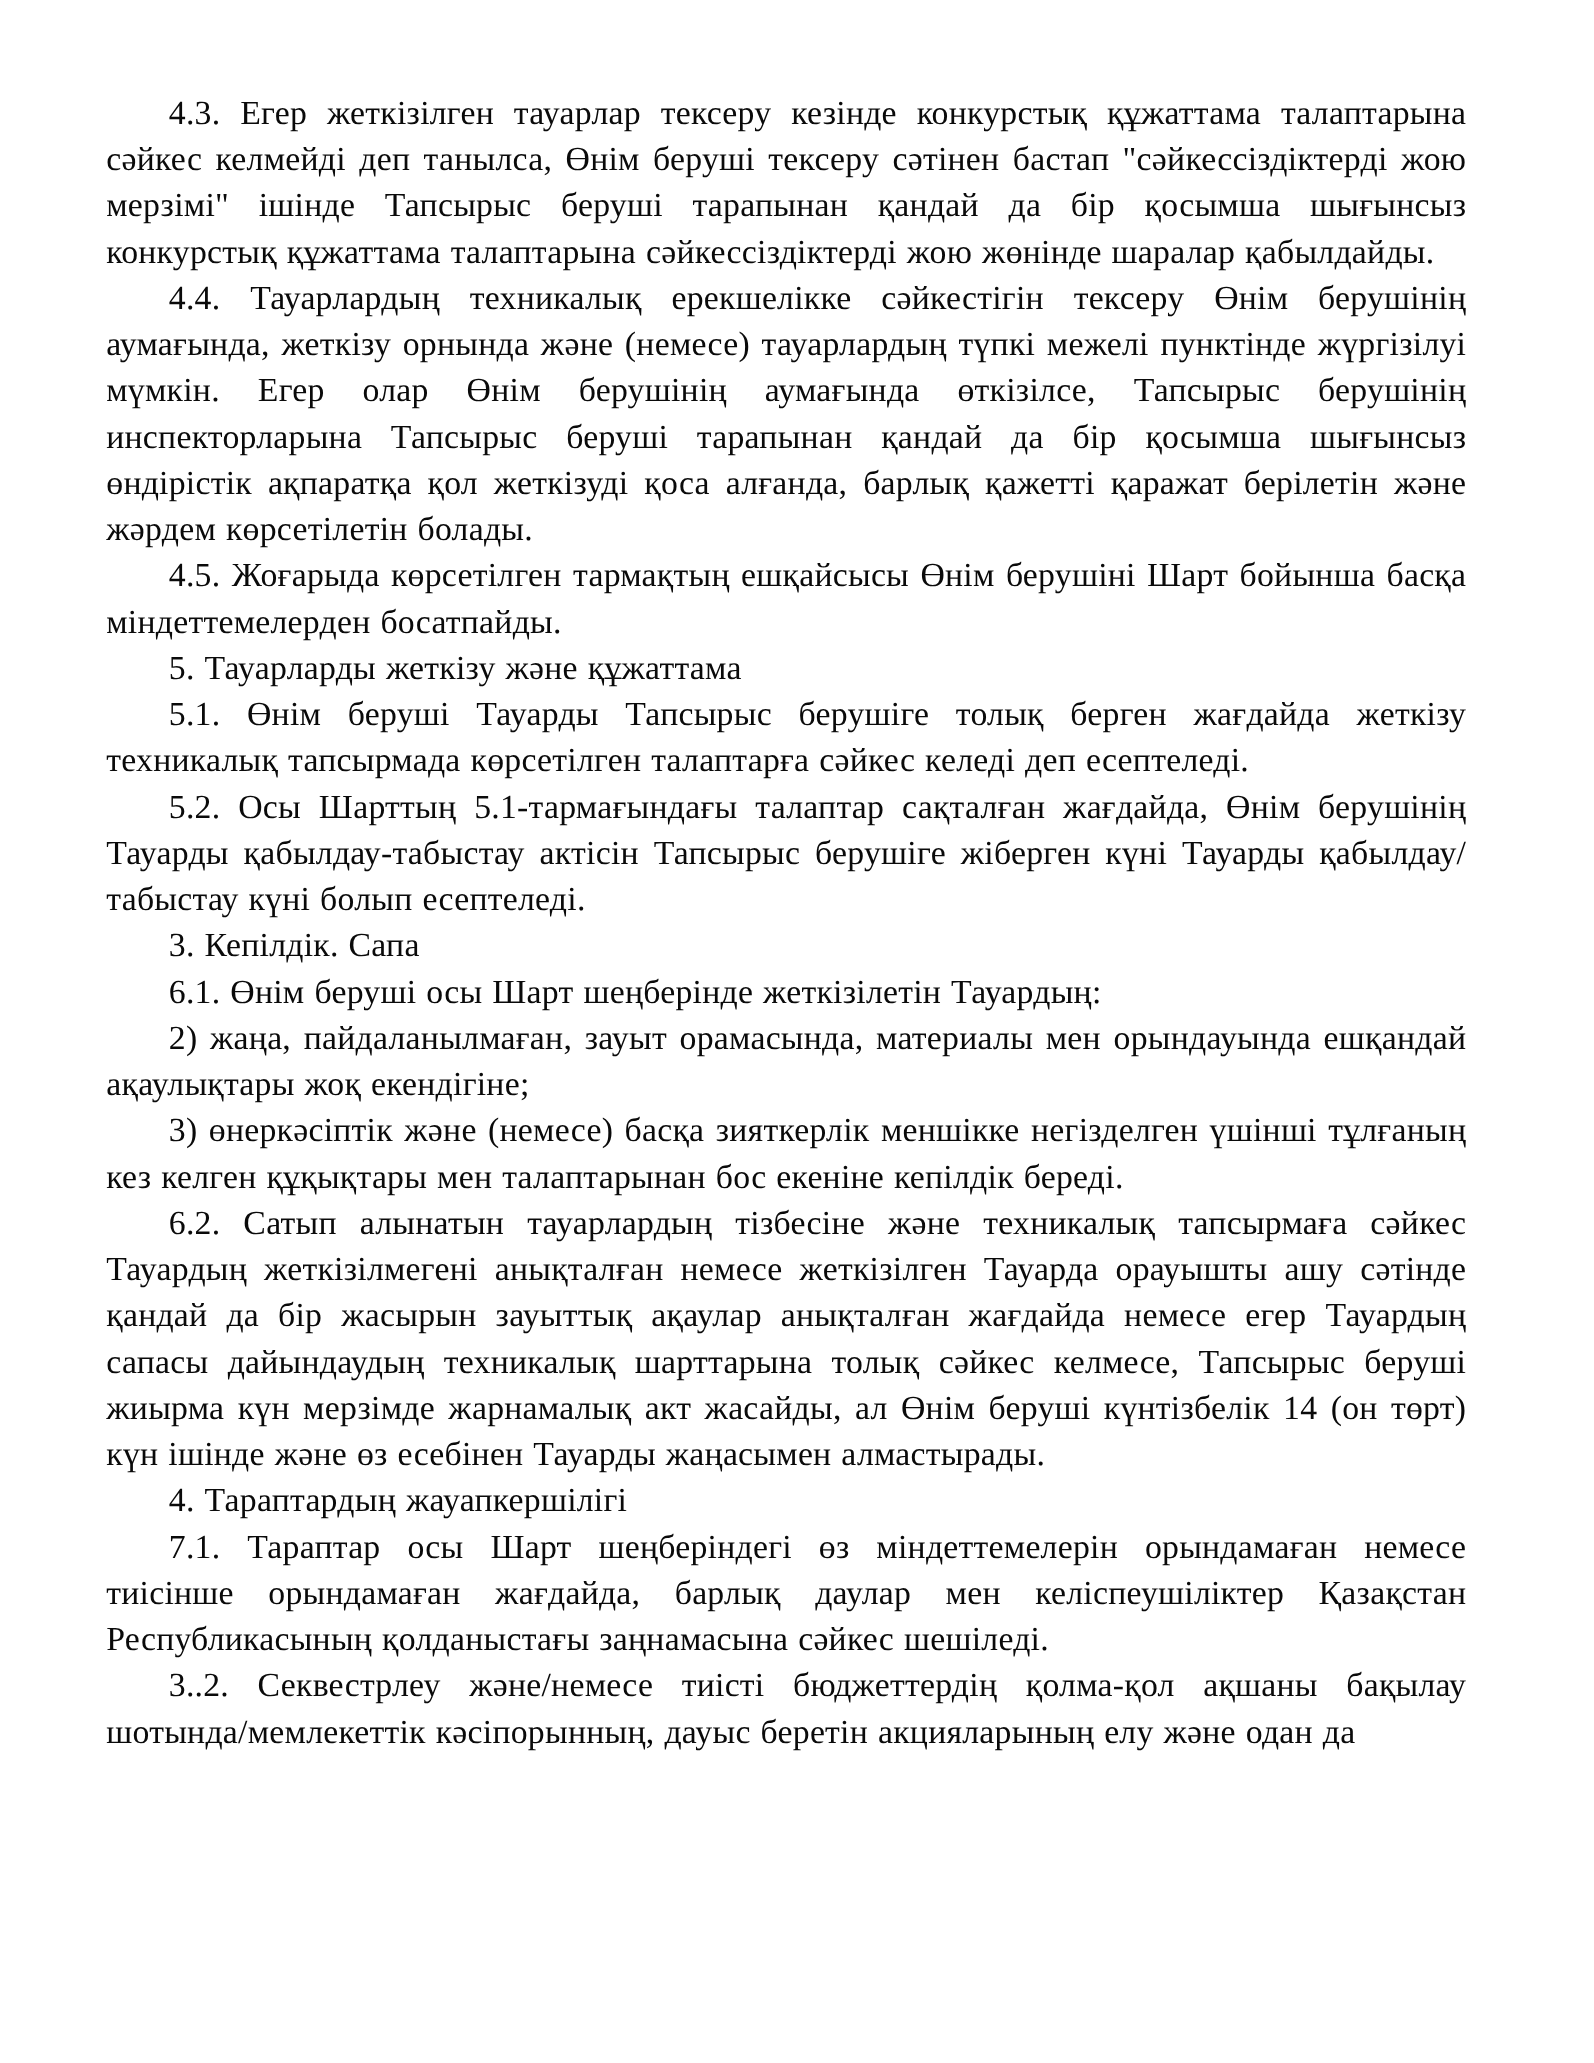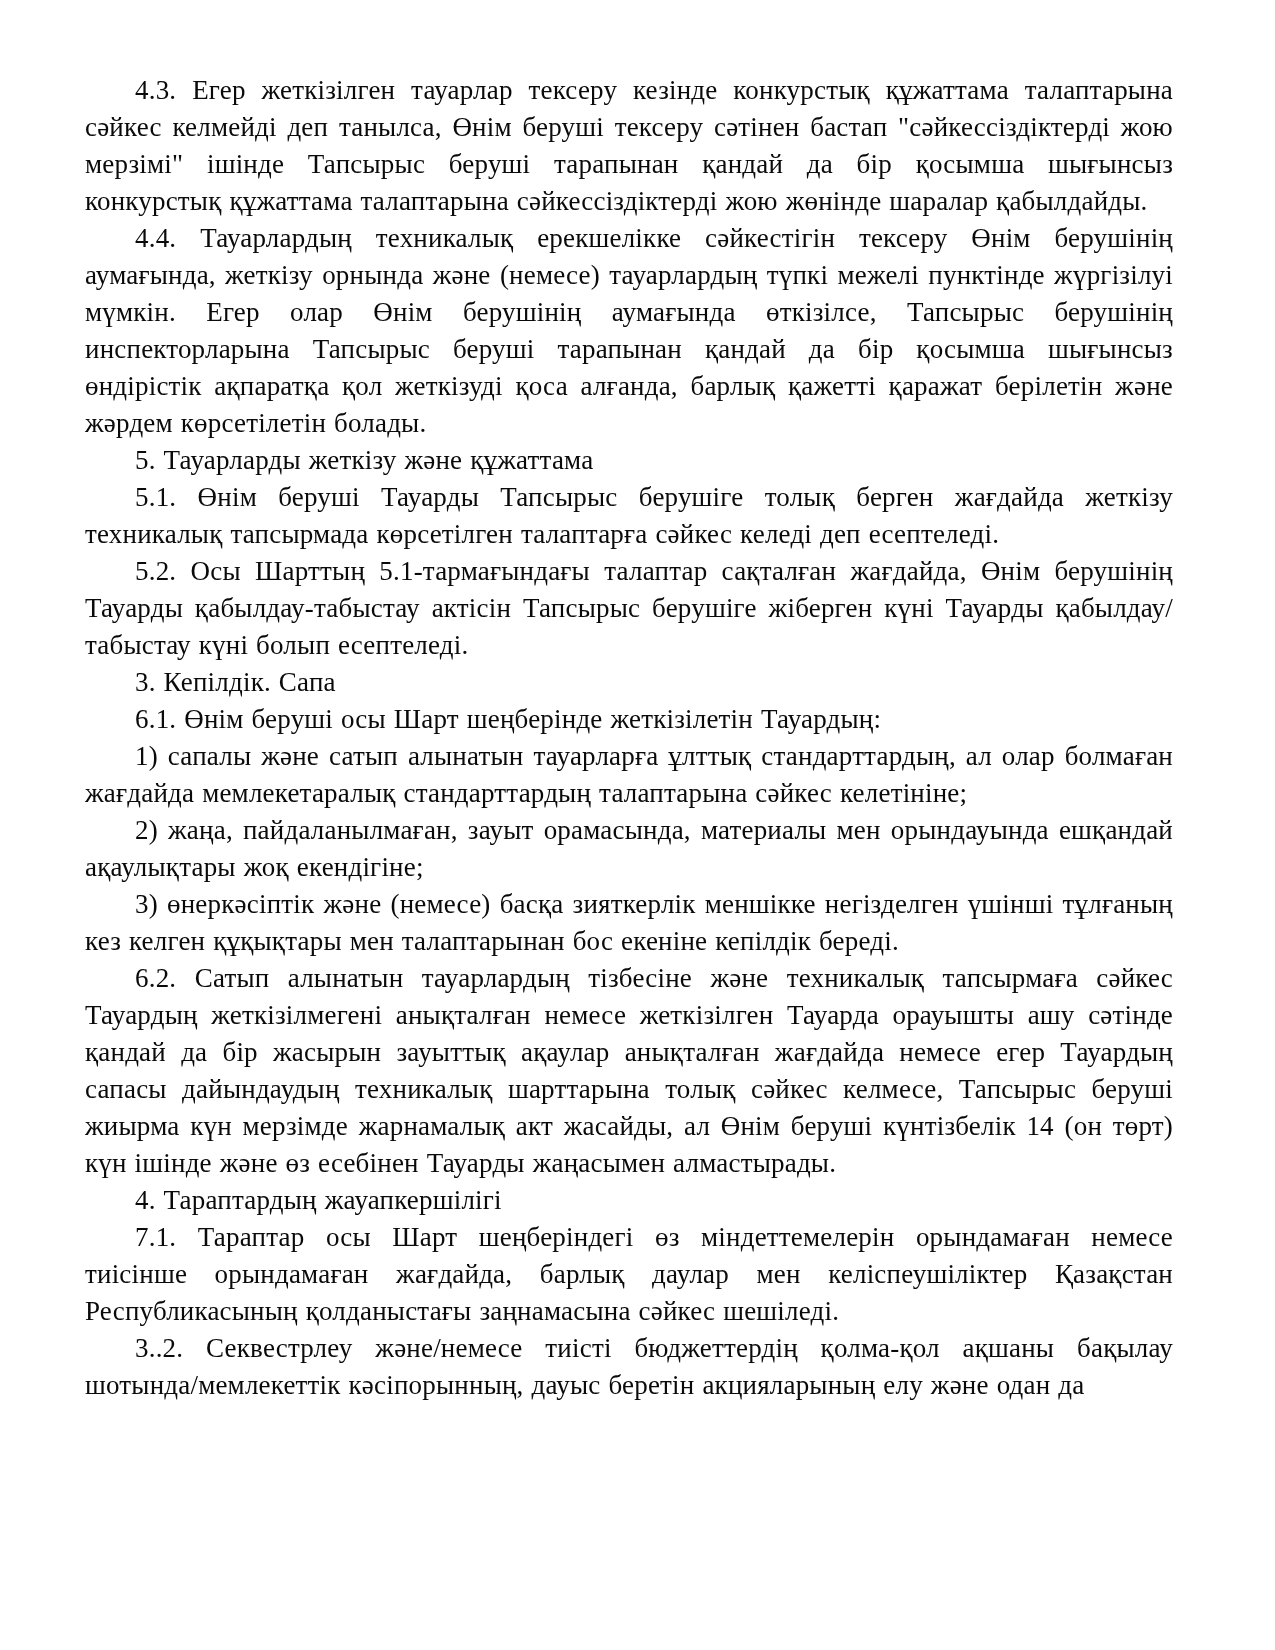--- a/index.html
+++ b/index.html
@@ -28,26 +28,26 @@
     word-spacing: 1px;
   }
 </style>
 </head>
 <body>
 
 <div class="page">
   <div class="doc-body">
     <p>4.3. Егер жеткізілген тауарлар тексеру кезінде конкурстық құжаттама талаптарына сәйкес келмейді деп танылса, Өнім беруші тексеру сәтінен бастап "сәйкессіздіктерді жою мерзімі" ішінде Тапсырыс беруші тарапынан қандай да бір қосымша шығынсыз конкурстық құжаттама талаптарына сәйкессіздіктерді жою жөнінде шаралар қабылдайды.</p>
     <p>4.4. Тауарлардың техникалық ерекшелікке сәйкестігін тексеру Өнім берушінің аумағында, жеткізу орнында және (немесе) тауарлардың түпкі межелі пунктінде жүргізілуі мүмкін. Егер олар Өнім берушінің аумағында өткізілсе, Тапсырыс берушінің инспекторларына Тапсырыс беруші тарапынан қандай да бір қосымша шығынсыз өндірістік ақпаратқа қол жеткізуді қоса алғанда, барлық қажетті қаражат берілетін және жәрдем көрсетілетін болады.</p>
+    <p>4.5. Жоғарыда көрсетілген тармақтың ешқайсысы Өнім берушіні Шарт бойынша басқа міндеттемелерден босатпайды.</p>
     <p>5. Тауарларды жеткізу және құжаттама</p>
     <p>5.1. Өнім беруші Тауарды Тапсырыс берушіге толық берген жағдайда жеткізу техникалық тапсырмада көрсетілген талаптарға сәйкес келеді деп есептеледі.</p>
     <p>5.2. Осы Шарттың 5.1-тармағындағы талаптар сақталған жағдайда, Өнім берушінің Тауарды қабылдау-табыстау актісін Тапсырыс берушіге жіберген күні Тауарды қабылдау/табыстау күні болып есептеледі.</p>
     <p>3. Кепілдік. Сапа</p>
     <p>6.1. Өнім беруші осы Шарт шеңберінде жеткізілетін Тауардың:</p>
-    <p>1) сапалы және сатып алынатын тауарларға ұлттық стандарттардың, ал олар болмаған жағдайда мемлекетаралық стандарттардың талаптарына сәйкес келетініне;</p>
     <p>2) жаңа, пайдаланылмаған, зауыт орамасында, материалы мен орындауында ешқандай ақаулықтары жоқ екендігіне;</p>
     <p>3) өнеркәсіптік және (немесе) басқа зияткерлік меншікке негізделген үшінші тұлғаның кез келген құқықтары мен талаптарынан бос екеніне кепілдік береді.</p>
     <p>6.2. Сатып алынатын тауарлардың тізбесіне және техникалық тапсырмаға сәйкес Тауардың жеткізілмегені анықталған немесе жеткізілген Тауарда орауышты ашу сәтінде қандай да бір жасырын зауыттық ақаулар анықталған жағдайда немесе егер Тауардың сапасы дайындаудың техникалық шарттарына толық сәйкес келмесе, Тапсырыс беруші жиырма күн мерзімде жарнамалық акт жасайды, ал Өнім беруші күнтізбелік 14 (он төрт) күн ішінде және өз есебінен Тауарды жаңасымен алмастырады.</p>
     <p>4. Тараптардың жауапкершілігі</p>
     <p>7.1. Тараптар осы Шарт шеңберіндегі өз міндеттемелерін орындамаған немесе тиісінше орындамаған жағдайда, барлық даулар мен келіспеушіліктер Қазақстан Республикасының қолданыстағы заңнамасына сәйкес шешіледі.</p>
     <p>3..2. Секвестрлеу және/немесе тиісті бюджеттердің қолма-қол ақшаны бақылау шотында/мемлекеттік кәсіпорынның, дауыс беретін акцияларының елу және одан да</p>
   </div>
 </div>
 
 </body></html>

